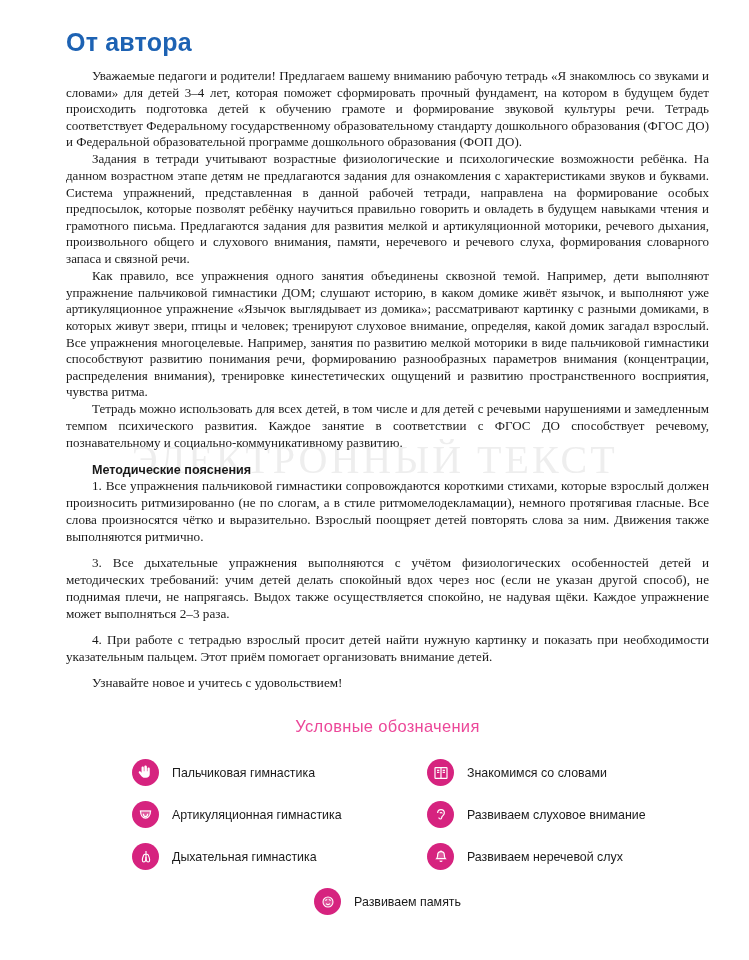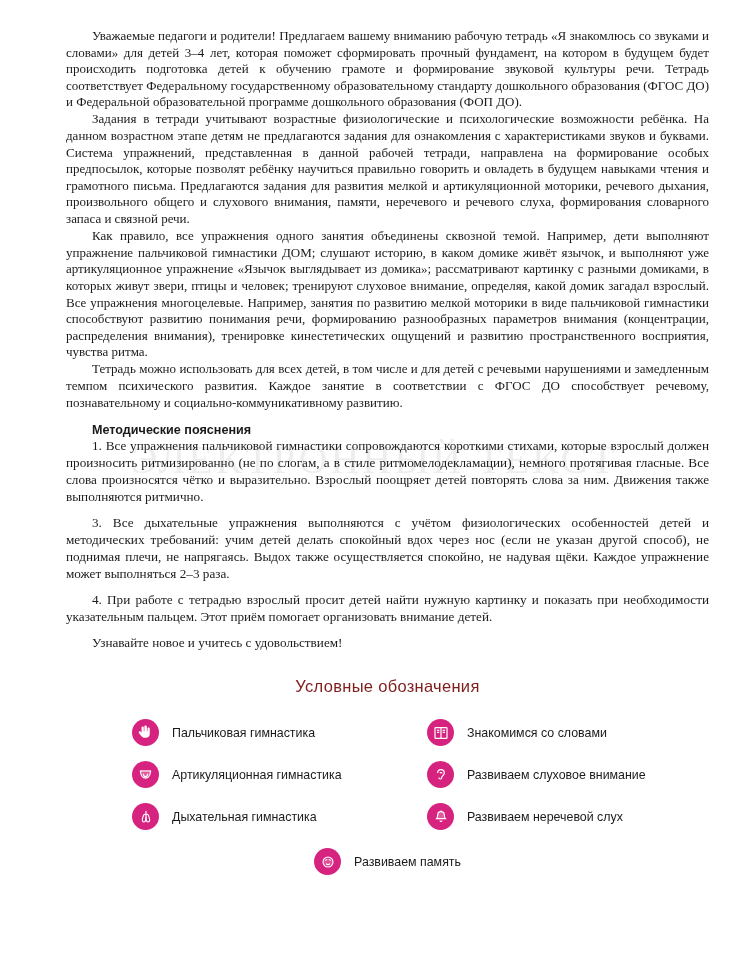--- a/index.html
+++ b/index.html
@@ -68,21 +68,21 @@
     margin: 0 0 9px 0;
     font-size: 13.2px;
     line-height: 17px;
     text-align: justify;
     text-indent: 26px;
   }
   h2.legend-title {
     font-family: "Liberation Sans", sans-serif;
     font-size: 16.5px;
     font-weight: normal;
-    color: #7f1d1d;
+    color: #ec4899;
     text-align: center;
     margin: 26px 0 20px 0;
     letter-spacing: 0.3px;
   }
   .legend {
     display: flex;
     flex-wrap: wrap;
     margin: 0 0 0 66px;
     width: 590px;
   }
@@ -129,20 +129,21 @@
 </style>
 </head>
 <body>
 
 <div class="page">
 
   <div class="watermark">ЭЛЕКТРОННЫЙ ТЕКСТ</div>
 
   <div class="content">
 
+    <h1 class="title">От автора</h1>
 
     <p class="para">Уважаемые педагоги и родители! Предлагаем вашему вниманию рабочую тетрадь «Я знакомлюсь со звуками и словами» для детей 3–4 лет, которая поможет сформировать прочный фундамент, на котором в будущем будет происходить подготовка детей к обучению грамоте и формирование звуковой культуры речи. Тетрадь соответствует Федеральному государственному образовательному стандарту дошкольного образования (ФГОС ДО) и Федеральной образовательной программе дошкольного образования (ФОП ДО).</p>
     <p class="para">Задания в тетради учитывают возрастные физиологические и психологические возможности ребёнка. На данном возрастном этапе детям не предлагаются задания для ознакомления с характеристиками звуков и буквами. Система упражнений, представленная в данной рабочей тетради, направлена на формирование особых предпосылок, которые позволят ребёнку научиться правильно говорить и овладеть в будущем навыками чтения и грамотного письма. Предлагаются задания для развития мелкой и артикуляционной моторики, речевого дыхания, произвольного общего и слухового внимания, памяти, неречевого и речевого слуха, формирования словарного запаса и связной речи.</p>
     <p class="para">Как правило, все упражнения одного занятия объединены сквозной темой. Например, дети выполняют упражнение пальчиковой гимнастики ДОМ; слушают историю, в каком домике живёт язычок, и выполняют уже артикуляционное упражнение «Язычок выглядывает из домика»; рассматривают картинку с разными домиками, в которых живут звери, птицы и человек; тренируют слуховое внимание, определяя, какой домик загадал взрослый. Все упражнения многоцелевые. Например, занятия по развитию мелкой моторики в виде пальчиковой гимнастики способствуют развитию понимания речи, формированию разнообразных параметров внимания (концентрации, распределения внимания), тренировке кинестетических ощущений и развитию пространственного восприятия, чувства ритма.</p>
     <p class="para">Тетрадь можно использовать для всех детей, в том числе и для детей с речевыми нарушениями и замедленным темпом психического развития. Каждое занятие в соответствии с ФГОС ДО способствует речевому, познавательному и социально-коммуникативному развитию.</p>
 
     <div class="subhead">Методические пояснения</div>
 
     <p class="numbered">1. Все упражнения пальчиковой гимнастики сопровождаются короткими стихами, которые взрослый должен произносить ритмизированно (не по слогам, а в стиле ритмомелодекламации), немного протягивая гласные. Все слова произносятся чётко и выразительно. Взрослый поощряет детей повторять слова за ним. Движения также выполняются ритмично.</p>
     <p class="numbered">3. Все дыхательные упражнения выполняются с учётом физиологических особенностей детей и методических требований: учим детей делать спокойный вдох через нос (если не указан другой способ), не поднимая плечи, не напрягаясь. Выдох также осуществляется спокойно, не надувая щёки. Каждое упражнение может выполняться 2–3 раза.</p>

